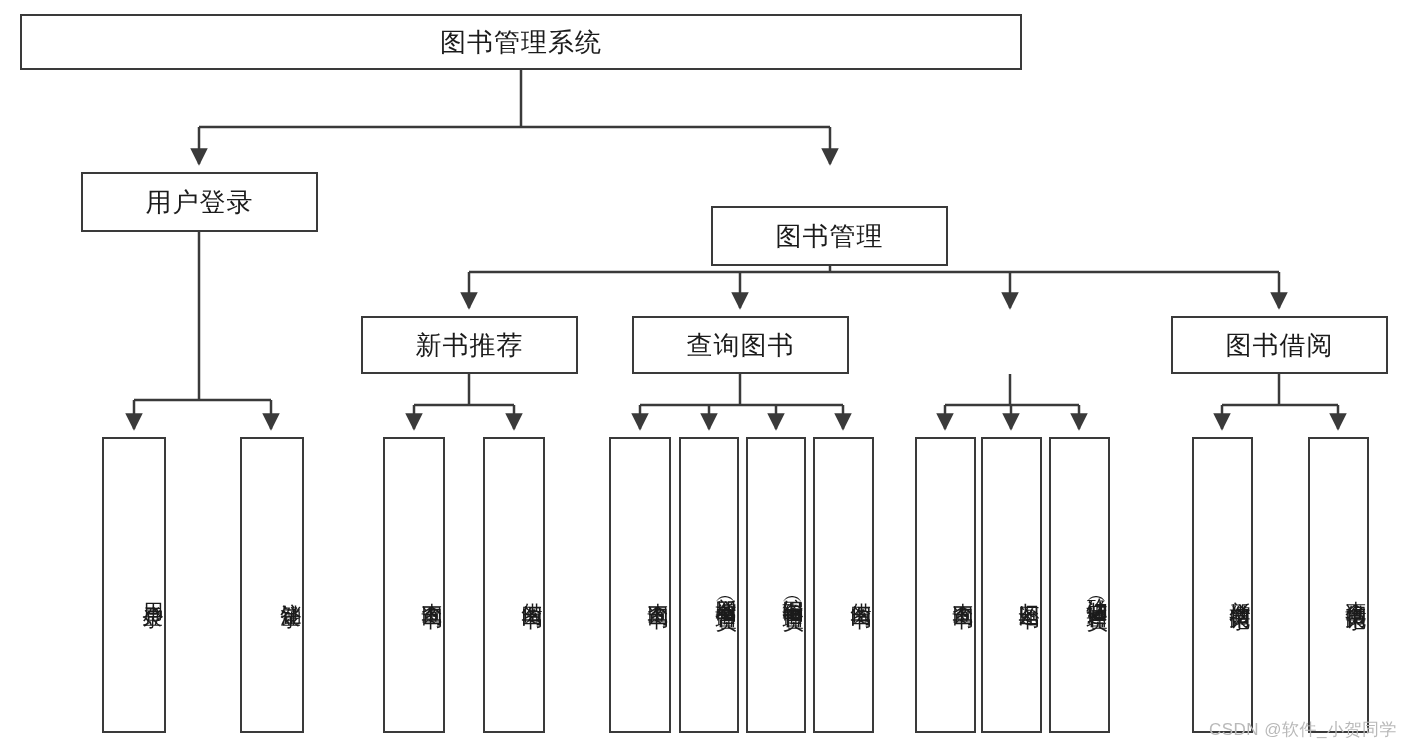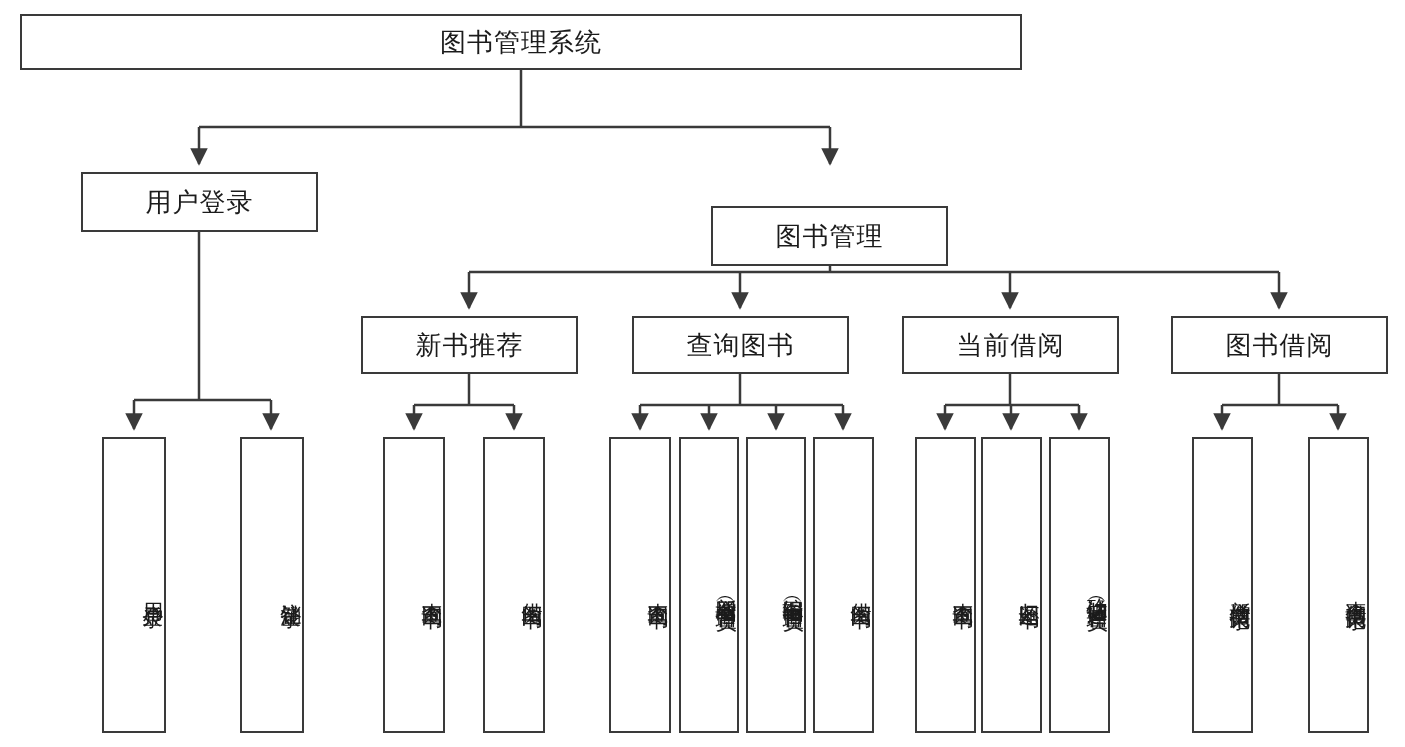--- a/index.html
+++ b/index.html
@@ -131,23 +131,20 @@
   <div class="node horiz" style="left:711px; top:172px; width:237px; height:60px;margin-top:34px;">
     <span class="lbl">图书管理</span>
   </div>
 
   <div class="node horiz" style="left:361px; top:316px; width:217px; height:58px;">
     <span class="lbl">新书推荐</span>
   </div>
   <div class="node horiz" style="left:632px; top:316px; width:217px; height:58px;">
     <span class="lbl">查询图书</span>
   </div>
-  <div class="node horiz" style="left:902px; top:316px; width:217px; height:58px;">
-    <span class="lbl">当前借阅</span>
-  </div>
   <div class="node horiz" style="left:1171px; top:316px; width:217px; height:58px;">
     <span class="lbl">图书借阅</span>
   </div>
 
   <div class="node vert" style="left:102px; top:437px; width:64px; height:296px;">
     <span class="lbl">用户登录</span>
   </div>
   <div class="node vert" style="left:240px; top:437px; width:64px; height:296px;">
     <span class="lbl">注销登录</span>
   </div>
@@ -182,14 +179,15 @@
     <span class="lbl">确认归还（管理员）</span>
   </div>
 
   <div class="node vert" style="left:1192px; top:437px; width:61px; height:296px;">
     <span class="lbl">新增借阅记录</span>
   </div>
   <div class="node vert" style="left:1308px; top:437px; width:61px; height:296px;">
     <span class="lbl">查询借阅记录</span>
   </div>
 
+  <div class="watermark">CSDN @软件_小贺同学</div>
 
 </div>
 
 </body></html>

